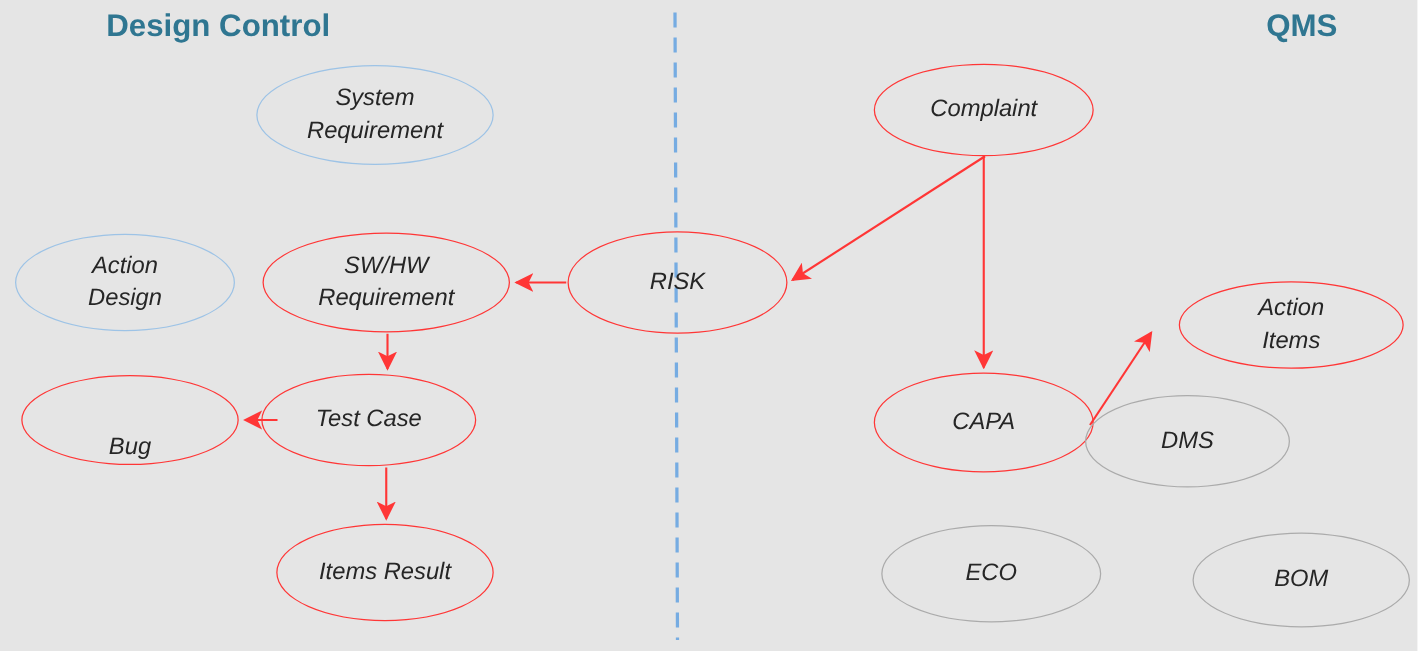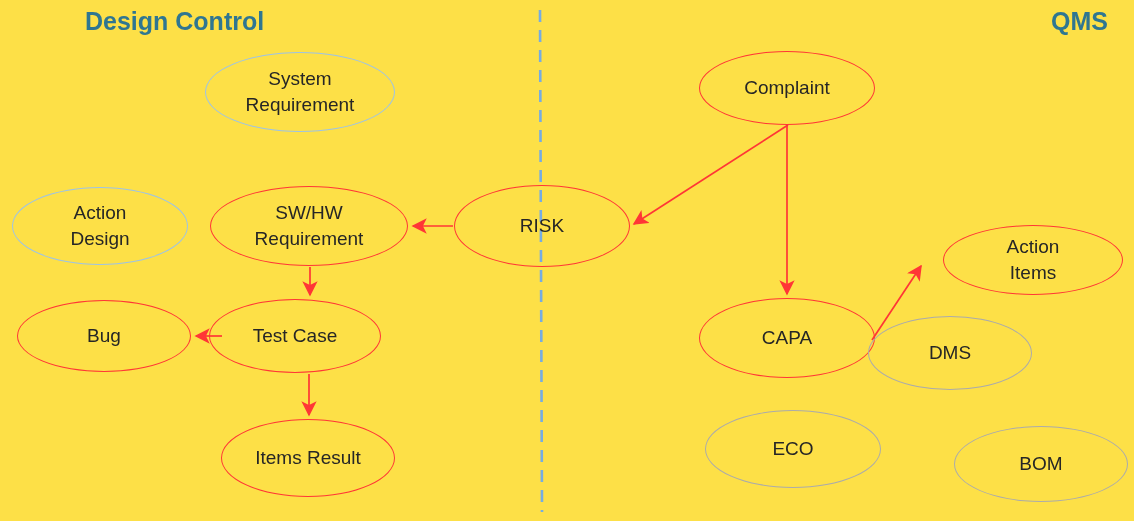--- a/index.html
+++ b/index.html
@@ -5,33 +5,33 @@
   html, body {
     margin: 0;
     padding: 0;
     background: #ffffff;
     font-family: "Liberation Sans", sans-serif;
   }
   #stage {
     position: relative;
     width: 1134px;
     height: 521px;
-    background: #fde047;
+    background: #e5e5e5;
     overflow: hidden;
   }
   .section-title {
     position: absolute;
     font-size: 25px;
     font-weight: bold;
     color: #2f7691;
     letter-spacing: 0px;
     white-space: nowrap;
   }
   #title-left  { left: 85px;  top: 7px; }
-  #title-right { left: 1051px; top: 7px; }
+  #title-right { left: 1013px; top: 7px; }
 
   #edge-layer {
     position: absolute;
     left: 0; top: 0;
     width: 1134px;
     height: 521px;
   }
   .node {
     position: absolute;
     border-radius: 50%;
@@ -43,20 +43,21 @@
   }
   .node.red  { border: 1.8px solid #ff3636; }
   .node.blue { border: 1.5px solid #9dc3e6; }
   .node.gray { border: 1.4px solid #ababab; }
   .node .label {
     font-size: 19px;
     color: #262626;
     text-align: center;
     white-space: pre-line;
     line-height: 26px;
+    font-style: italic;
   }
 </style>
 </head>
 <body>
 
 <div id="stage">
 
   <div id="title-left" class="section-title">Design Control</div>
 
   <div id="title-right" class="section-title">QMS</div>
@@ -90,21 +91,21 @@
         <span class="label">Action
 Design</span>
       </div>
       <div class="node red" style="left: 210px; top: 186px; width: 198px; height: 80px;">
         <span class="label">SW/HW
 Requirement</span>
       </div>
       <div class="node red" style="left: 454px; top: 185px; width: 176px; height: 82px;">
         <span class="label">RISK</span>
       </div>
-      <div class="node red" style="left: 17px; top: 300px; width: 174px; height: 72px;">
+      <div class="node red" style="left: 17px; top: 300px; width: 174px; height: 72px; align-items: flex-end;">
         <span class="label">Bug</span>
       </div>
       <div class="node red" style="left: 209px; top: 299px; width: 172px; height: 74px;">
         <span class="label">Test Case</span>
       </div>
       <div class="node red" style="left: 221px; top: 419px; width: 174px; height: 78px;">
         <span class="label">Items Result</span>
       </div>
       <div class="node red" style="left: 699px; top: 51px; width: 176px; height: 74px;">
         <span class="label">Complaint</span>
@@ -112,21 +113,21 @@
       <div class="node red" style="left: 699px; top: 298px; width: 176px; height: 80px; align-items: center;">
         <span class="label">CAPA</span>
       </div>
       <div class="node red" style="left: 943px; top: 225px; width: 180px; height: 70px;">
         <span class="label">Action
 Items</span>
       </div>
       <div class="node gray" style="left: 868px; top: 316px; width: 164px; height: 74px;">
         <span class="label">DMS</span>
       </div>
-      <div class="node gray" style="left: 705px; top: 410px; width: 176px; height: 78px;">
+      <div class="node gray" style="left: 705px; top: 420px; width: 176px; height: 78px;">
         <span class="label">ECO</span>
       </div>
       <div class="node gray" style="left: 954px; top: 426px; width: 174px; height: 76px;">
         <span class="label">BOM</span>
       </div>
     </div>
 
 </div>
 
 </body></html>

